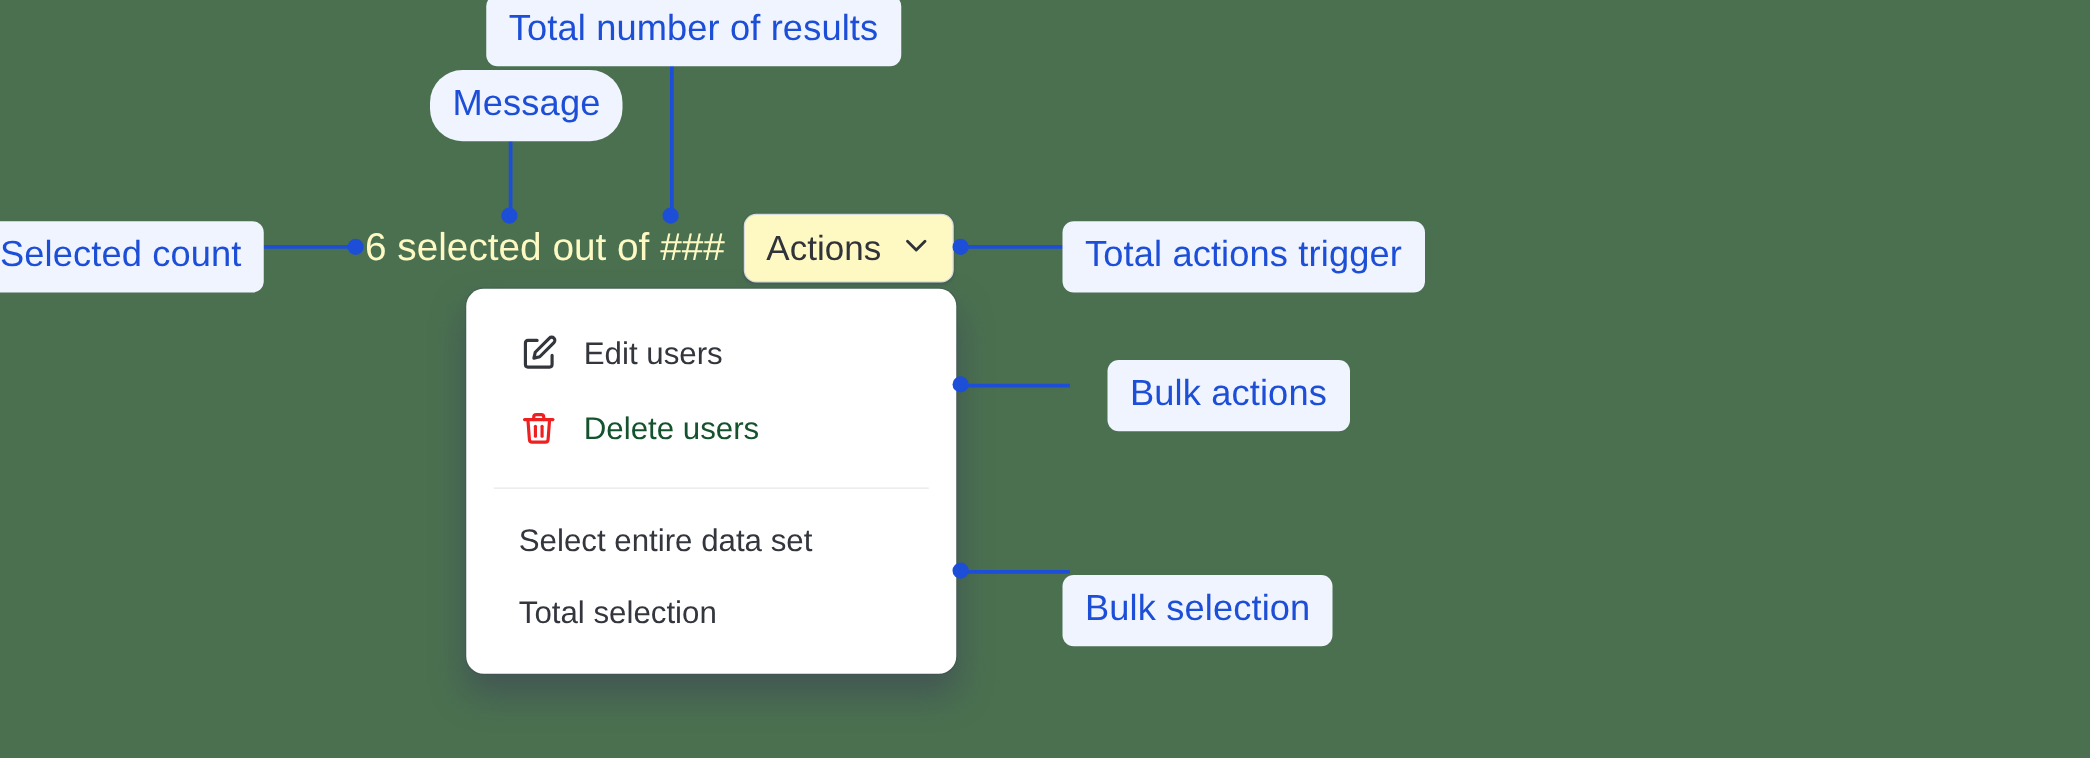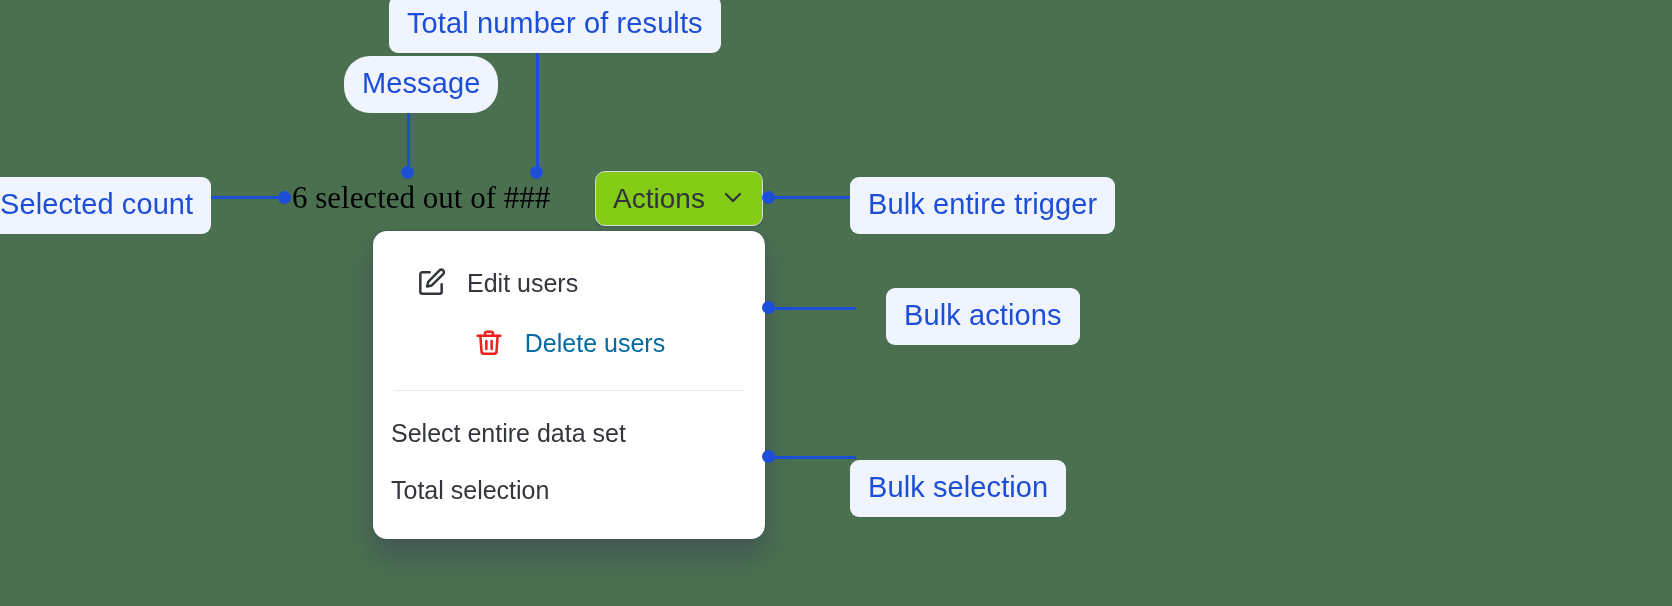--- a/index.html
+++ b/index.html
@@ -56,33 +56,32 @@
     z-index: 31;
   }
 
   
   .selected-count {
     position: absolute;
     left: 292px;
     top: 177px;
     font-size: 31px;
     line-height: 42px;
-    color: #000000;
+    color: #fef9c3;
     white-space: nowrap;
     z-index: 20;
-    font-family: Liberation Serif, serif;
   }
 
   .actions-button {
     position: absolute;
     left: 595px;
     top: 171px;
     width: 168px;
     height: 55px;
-    background: #84cc16;
+    background: #fef9c3;
     border: 1px solid #d8dade;
     border-radius: 10px;
     display: flex;
     align-items: center;
     justify-content: center;
     gap: 16px;
     padding: 0 20px;
     box-shadow: 0 2px 2px rgba(60,66,87,.26), 0 0 0 1px rgba(60,66,87,.10);
     z-index: 25;
     cursor: pointer;
@@ -110,28 +109,28 @@
     display: flex;
     align-items: center;
     gap: 20px;
     padding: 14px 42px;
     font-size: 25px;
     color: #33363d;
     line-height: 1.15;
     white-space: nowrap;
     cursor: pointer;
   }
-  .menu-item.danger { color: #0369a1; justify-content: center; }
+  .menu-item.danger { color: #14532d; }
   .menu-item .mi-icon {
     width: 32px;
     height: 32px;
     flex: 0 0 32px;
     display: block;
   }
-  .menu-item.plain { padding-left: 18px; }
+  .menu-item.plain { padding-left: 42px; }
   .menu-sep {
     height: 1px;
     background: #e7e8ea;
     margin: 17px 22px 14px 22px;
   }
 </style>
 </head>
 <body style="background: rgb(74, 112, 80);">
 
 <div id="stage">
@@ -153,21 +152,21 @@
 
   <div class="leader h" style="left:768px; top:456px; width:88px;"></div>
   <div class="dot" style="left:762px; top:450px;"></div>
 
   <div class="callout" style="left:389px; top:-4px;">Total number of results</div>
 
   <div class="callout" style="left:344px; top:56px;border-radius:26px;">Message</div>
 
   <div class="callout" style="left:-18px; top:177px;">Selected count</div>
 
-  <div class="callout" style="left:850px; top:177px;">Bulk entire trigger</div>
+  <div class="callout" style="left:850px; top:177px;">Total actions trigger</div>
 
   <div class="callout" style="left:850px; top:288px;margin-left:36px;">Bulk actions</div>
 
   <div class="callout" style="left:850px; top:460px;">Bulk selection</div>
 
   <div class="selected-count">6 selected out of ###</div>
 
   <div class="actions-button">
     <span class="label">Actions</span>
     <span class="chev">

